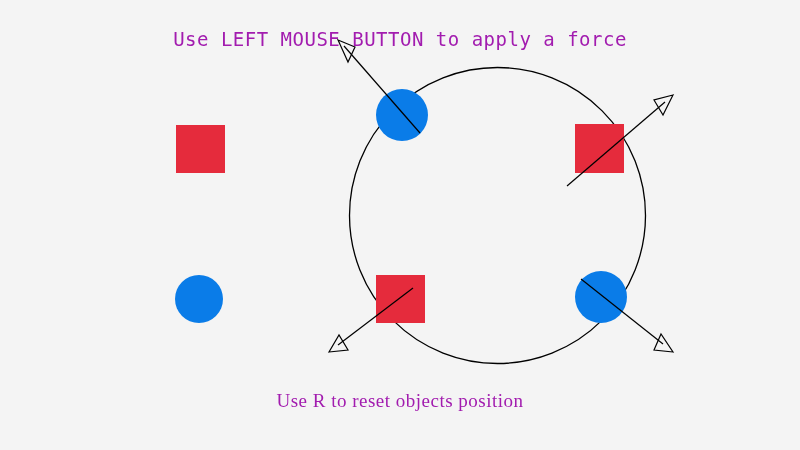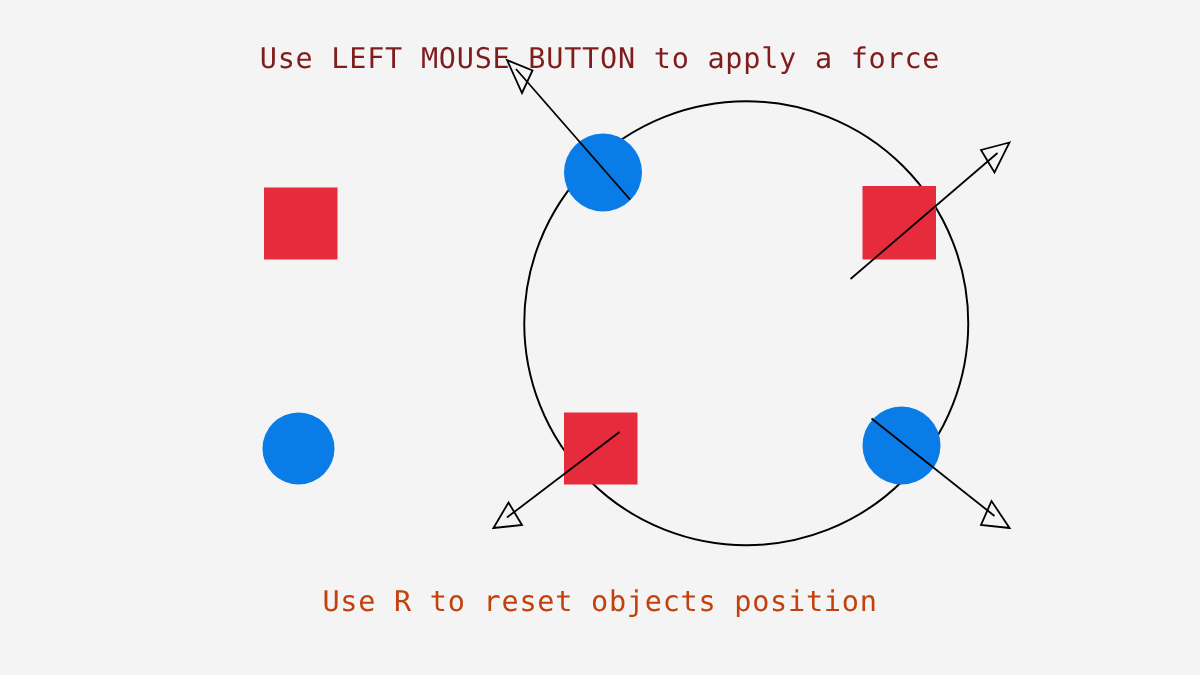--- a/index.html
+++ b/index.html
@@ -85,17 +85,17 @@
       <polygon points="329,352 348,350 339,335" fill="none" stroke="#000000" stroke-width="1.2"></polygon>
     </g>
 
     <g>
       <line x1="581" y1="279" x2="663" y2="344" stroke="#000000" stroke-width="1.2"></line>
       <polygon points="673,352 654,350 661,334" fill="none" stroke="#000000" stroke-width="1.2"></polygon>
     </g>
 
   </svg>
 
-  <div class="hint" id="hint-top" style="color: #7f1d1d;">Use LEFT MOUSE BUTTON to apply a force</div>
+  <div class="hint" id="hint-top" style="color: #a21caf;">Use LEFT MOUSE BUTTON to apply a force</div>
 
-  <div class="hint" id="hint-bottom" style="color: #c2410c;">Use R to reset objects position</div>
+  <div class="hint" id="hint-bottom" style="color: #a21caf; font-family: Liberation Serif, serif;">Use R to reset objects position</div>
 
 </div>
 
 </body></html>

